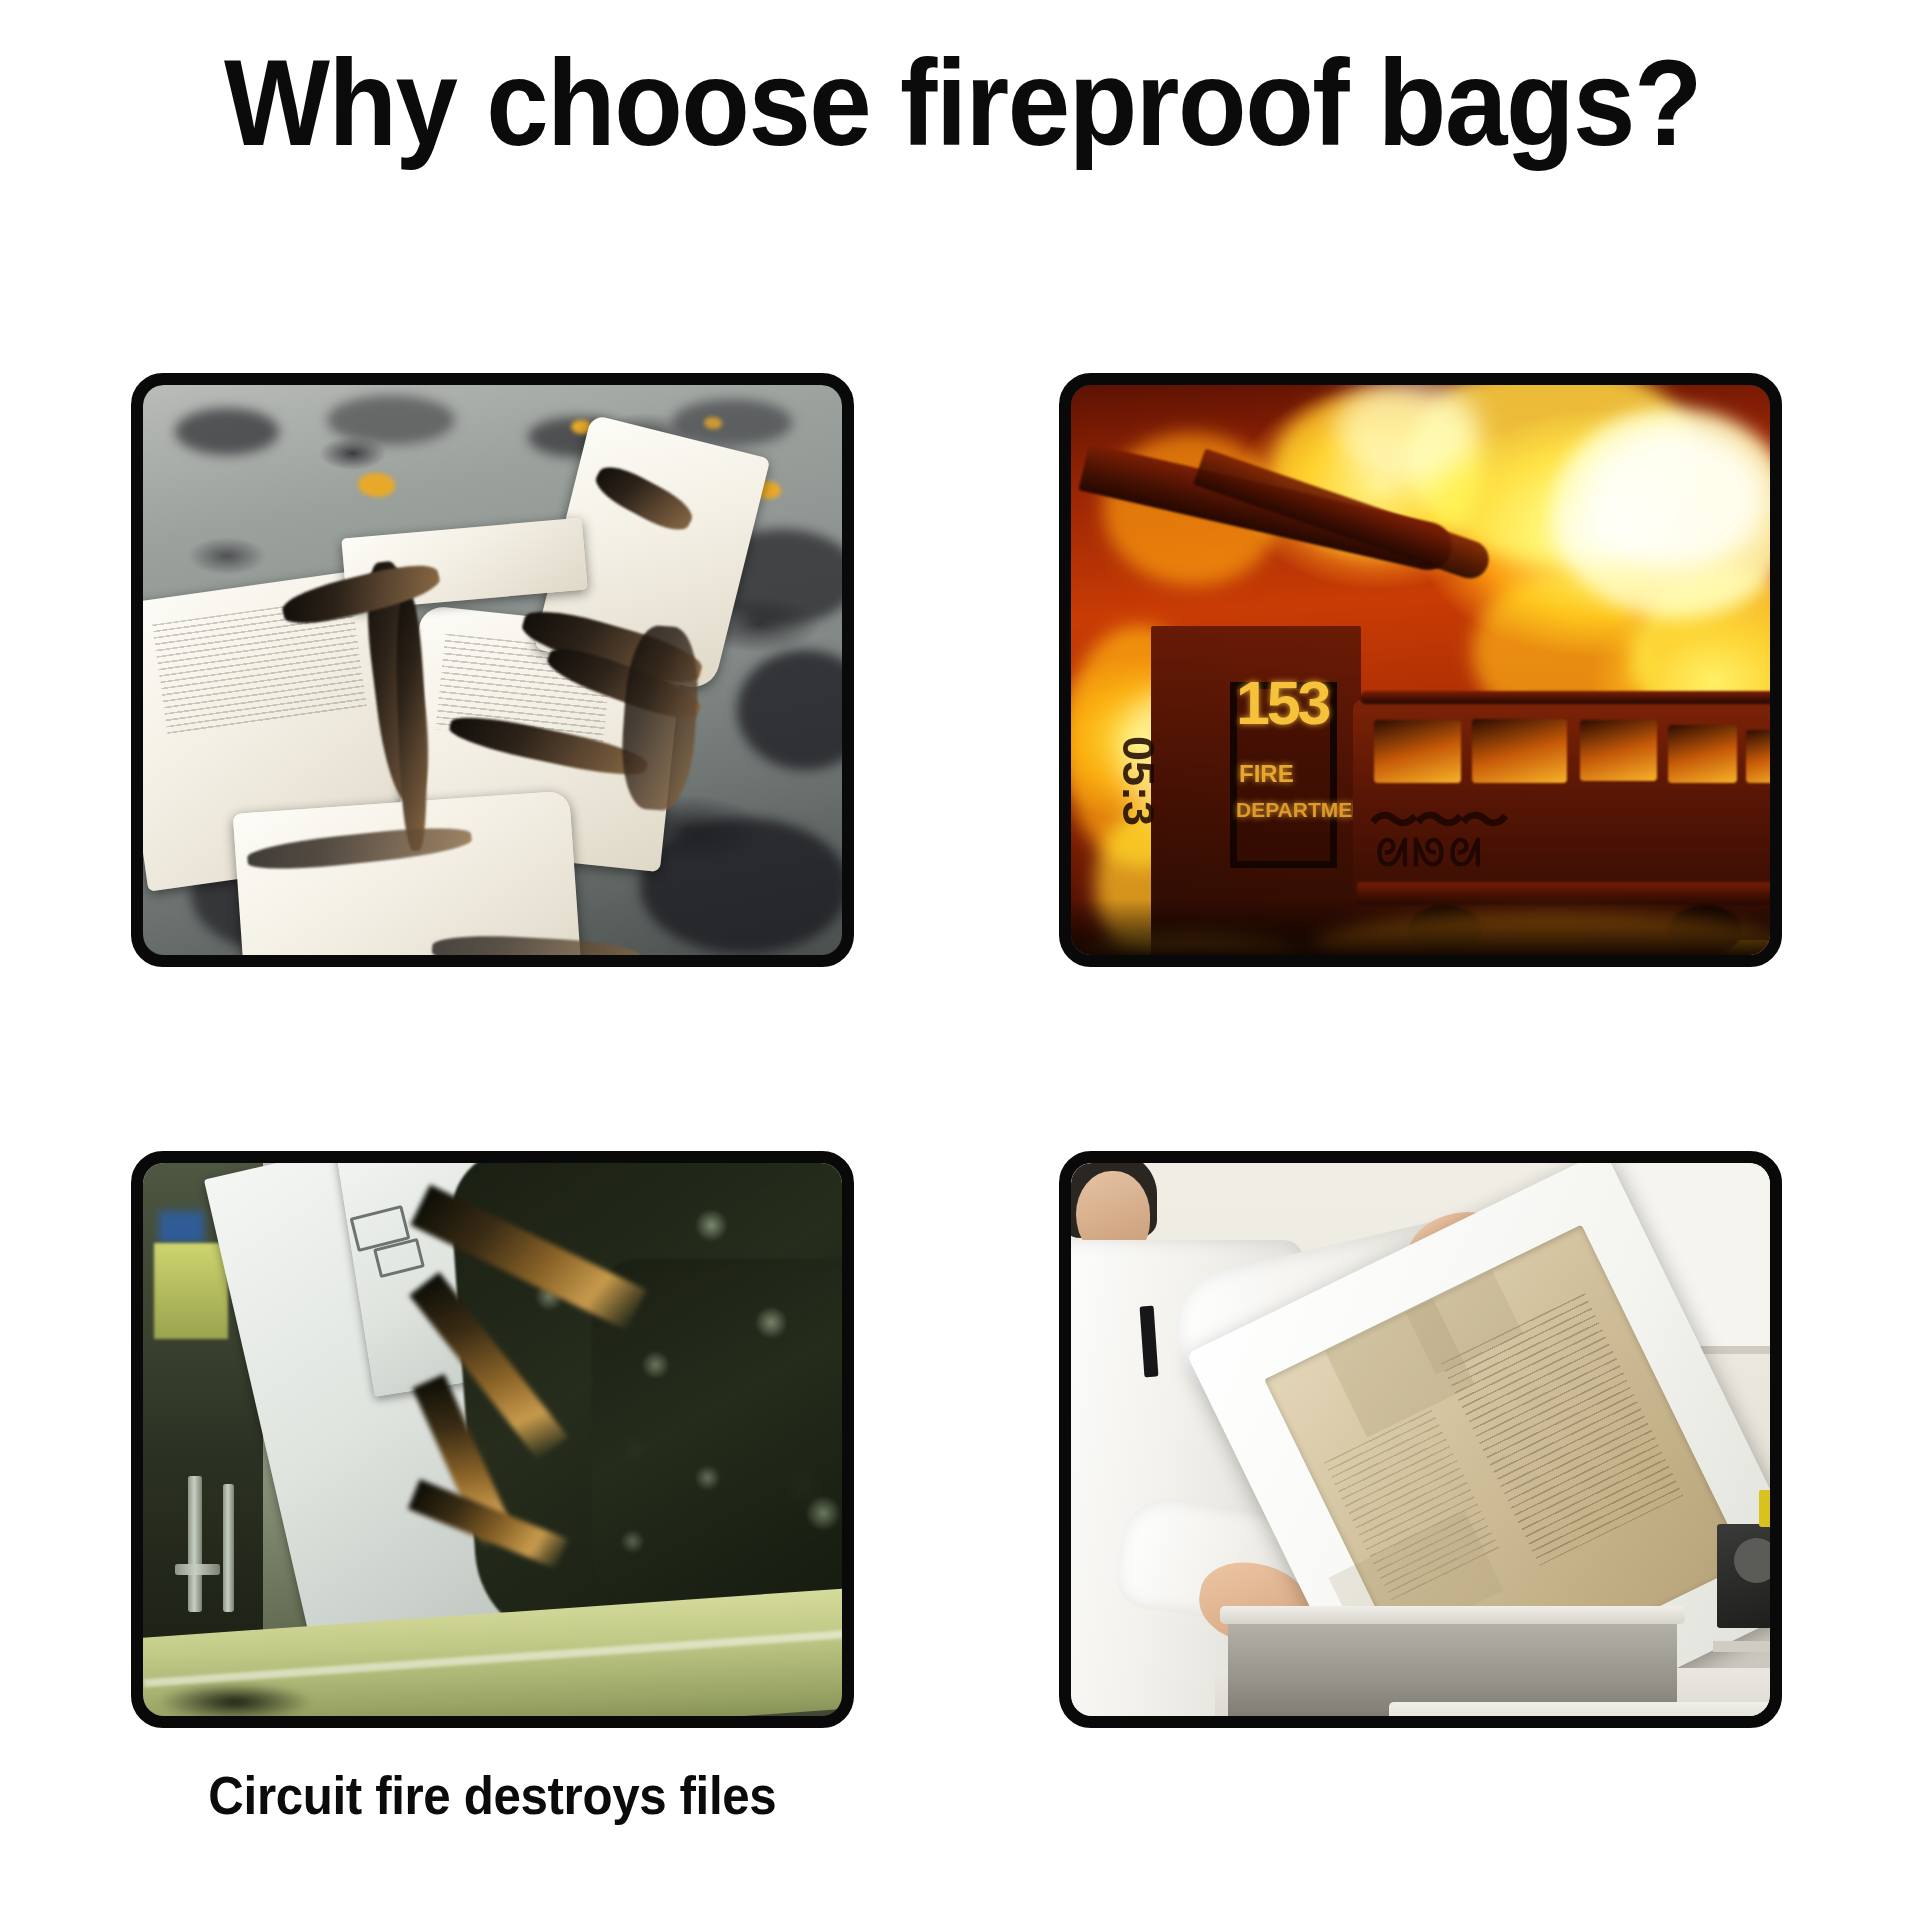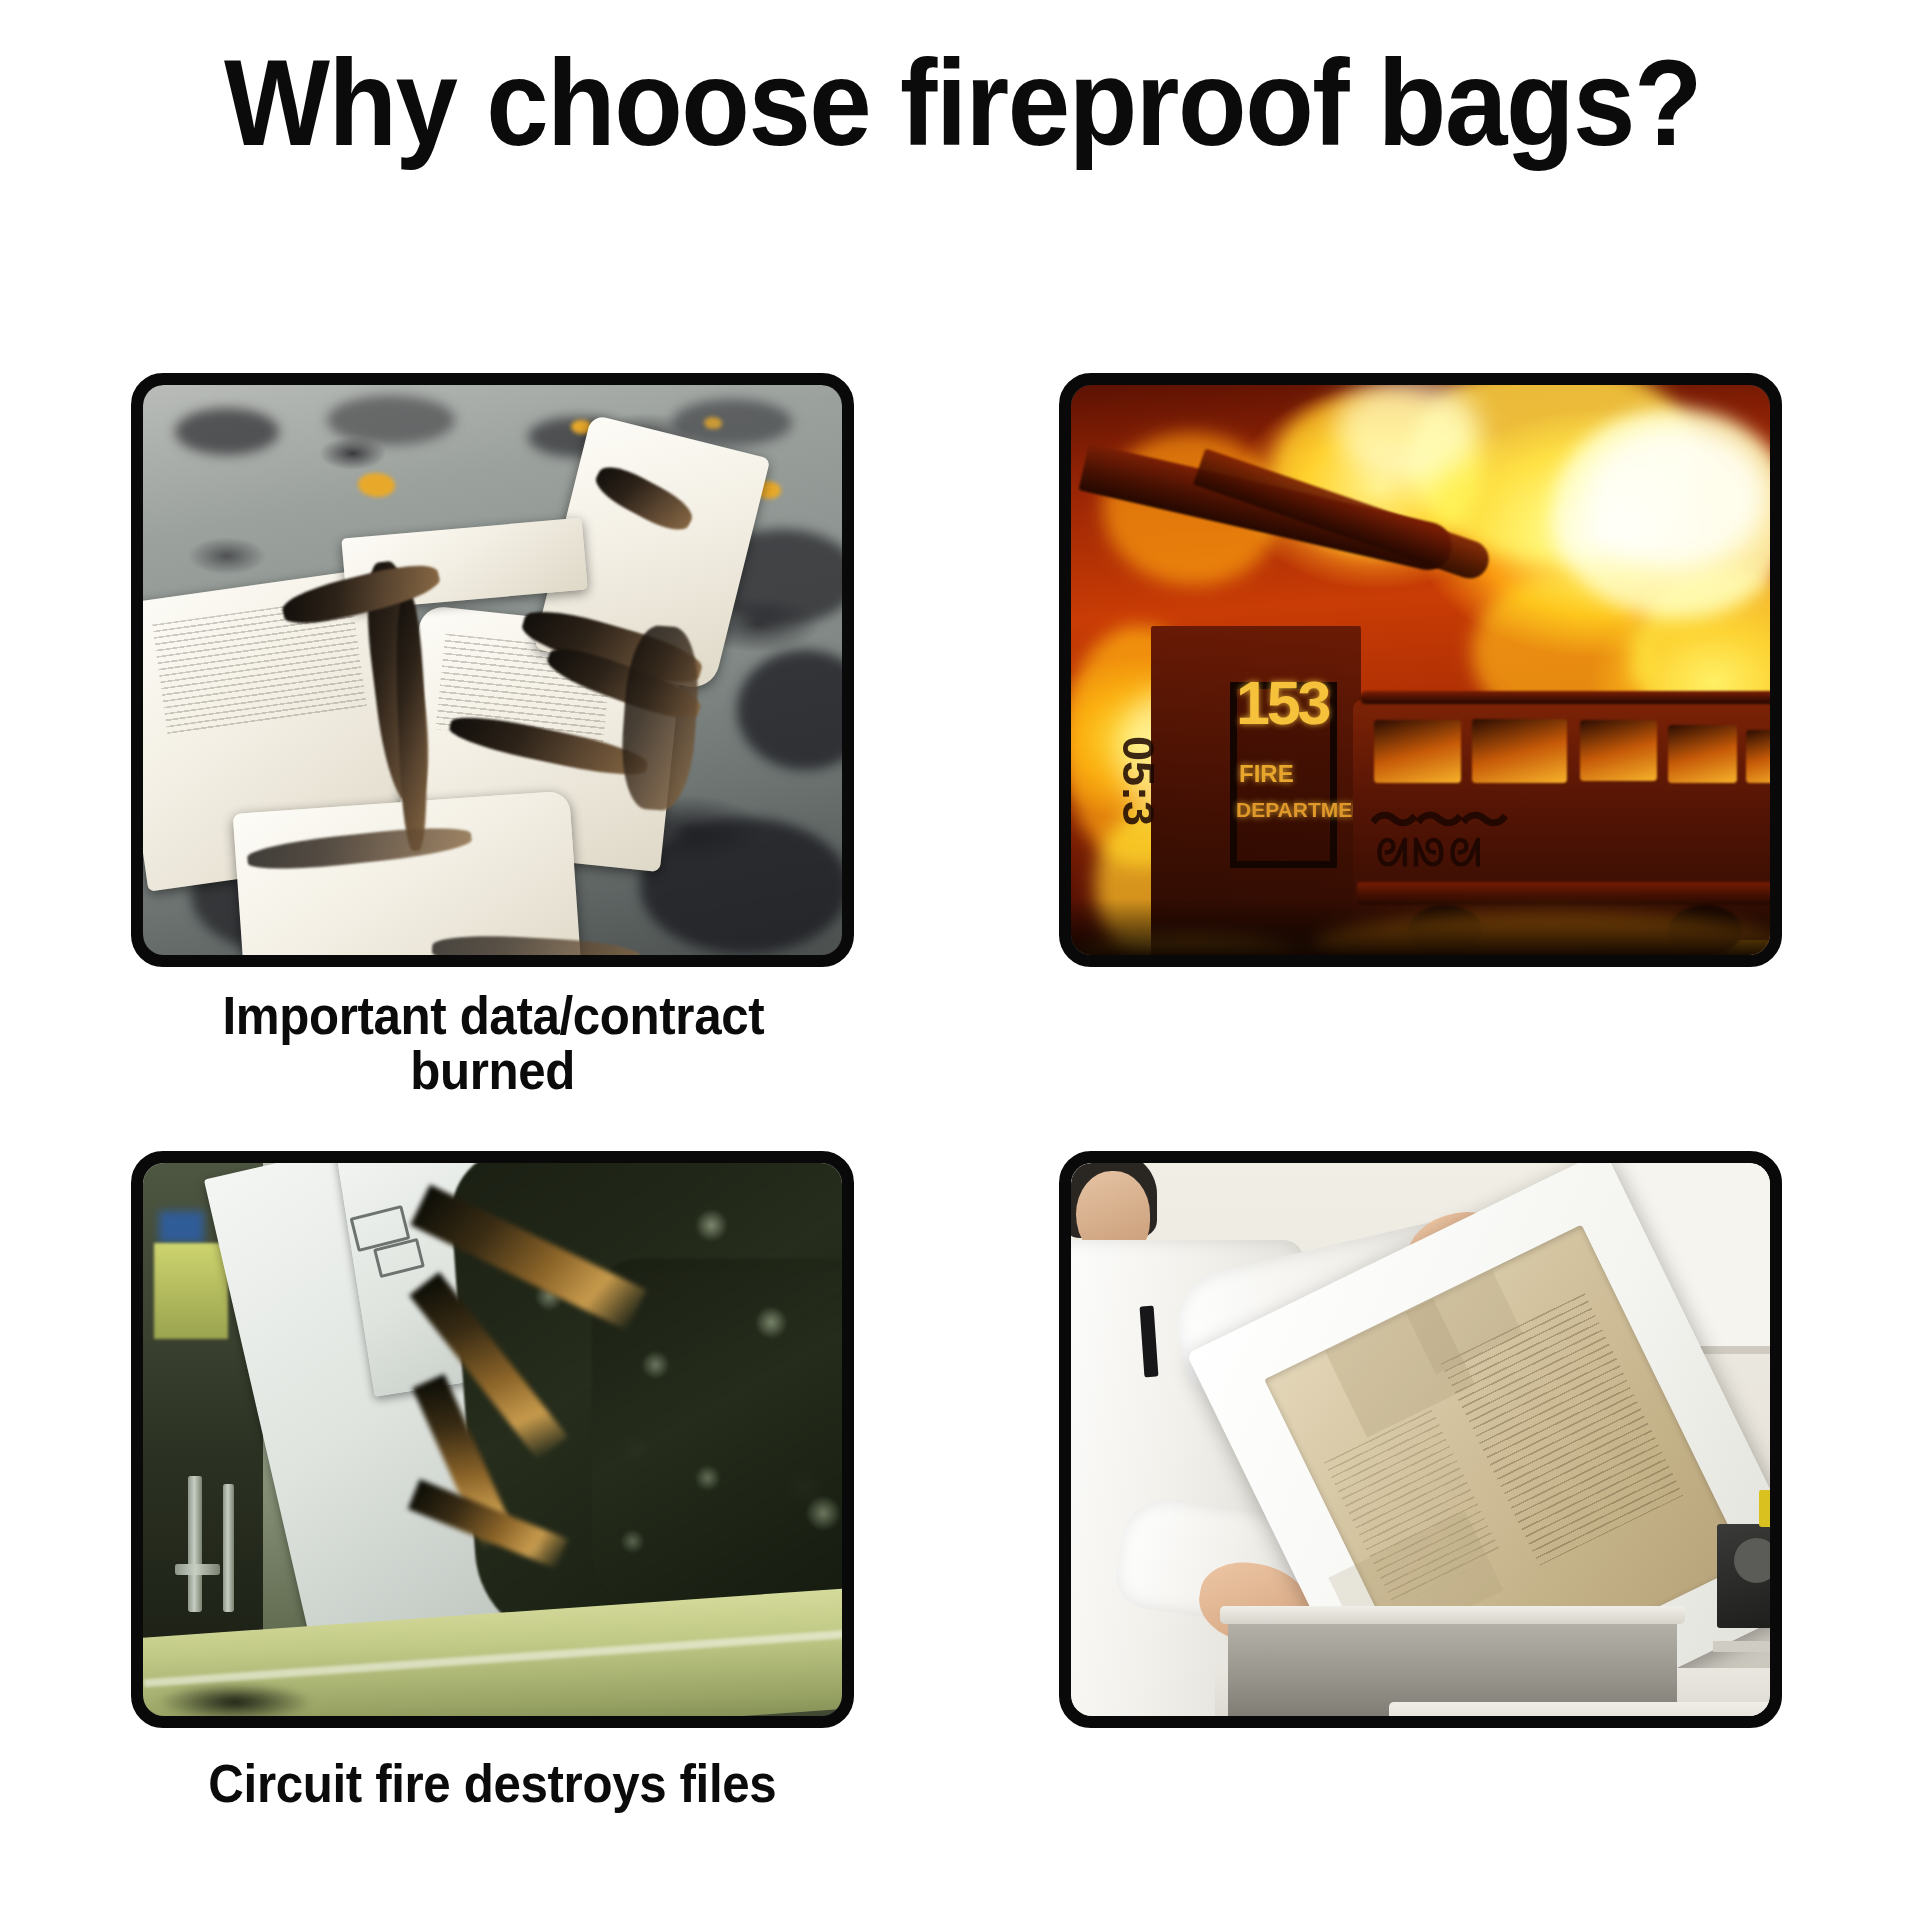--- a/index.html
+++ b/index.html
@@ -109,21 +109,21 @@
     letter-spacing: -0.4px;
     color: #0b0b0b;
   }
   .caption span {
     display: inline-block;
     transform: scaleX(0.93);
     transform-origin: 50% 50%;
   }
   .caption.wrap { width: 770px; margin-left: -23px; }
   .caption.tr { margin-top: 27px; }
-  .caption.bottom { margin-top: 28px; }
+  .caption.bottom { margin-top: 40px; }
 
   
   .ph-burnedbook {
     background:
       radial-gradient(ellipse 48px 24px at 30% 12%, rgba(40,40,44,.85), transparent 70%),
       radial-gradient(ellipse 72px 34px at 72% 9%, rgba(55,55,58,.7), transparent 70%),
       radial-gradient(ellipse 56px 27px at 12% 30%, rgba(48,48,52,.7), transparent 70%),
       radial-gradient(ellipse 88px 40px at 88% 42%, rgba(38,38,42,.8), transparent 70%),
       radial-gradient(ellipse 104px 48px at 78% 78%, rgba(34,34,38,.85), transparent 72%),
       radial-gradient(ellipse 80px 35px at 22% 88%, rgba(42,42,46,.8), transparent 72%),
@@ -410,24 +410,20 @@
           <div class="bb-char" style="left:377px; top:241px; width:184px; height:42px; transform: rotate(16deg); border-radius:40%;"></div>
           <div class="bb-char" style="left:401px; top:281px; width:160px; height:35px; transform: rotate(20deg); border-radius:40%;"></div>
           <div class="bb-char" style="left:305px; top:345px; width:201px; height:32px; transform: rotate(12deg); border-radius:40%;"></div>
           <div class="bb-char" style="left:138px; top:191px; width:160px; height:37px; transform: rotate(-14deg); border-radius:40%;"></div>
           <div class="bb-char" style="left:449px; top:96px; width:104px; height:35px; transform: rotate(28deg); border-radius:40%;"></div>
           <div class="bb-char" style="left:481px; top:241px; width:72px; height:184px; transform: rotate(4deg); border-radius:40%; opacity:.85;"></div>
           <div class="bb-char" style="left:104px; top:449px; width:225px; height:29px; transform: rotate(-6deg); border-radius:40%; opacity:.8;"></div>
           <div class="bb-char" style="left:289px; top:553px; width:209px; height:32px; transform: rotate(3deg); border-radius:40%; opacity:.75;"></div>
         </div>
       </div>
-      <div class="caption wrap">
-        <span>Important data/contract</span><br>
-        <span>burned</span>
-      </div>
     </div>
 
     <div class="cell cell-tr">
       <div class="photo-frame">
         <div class="photo ph-fire">
 
           <div class="fl-blob" style="left:337px; top:-24px;  width:289px; height:201px; background:#ffd23f; opacity:.85;"></div>
           <div class="fl-blob" style="left:481px; top:24px;   width:241px; height:209px; background:#fff0a8; opacity:.9;"></div>
           <div class="fl-blob" style="left:201px; top:8px;   width:209px; height:160px; background:#fba919; opacity:.8;"></div>
           <div class="fl-blob" style="left:32px;  top:48px;   width:176px; height:152px; background:#f08208; opacity:.72;"></div>

